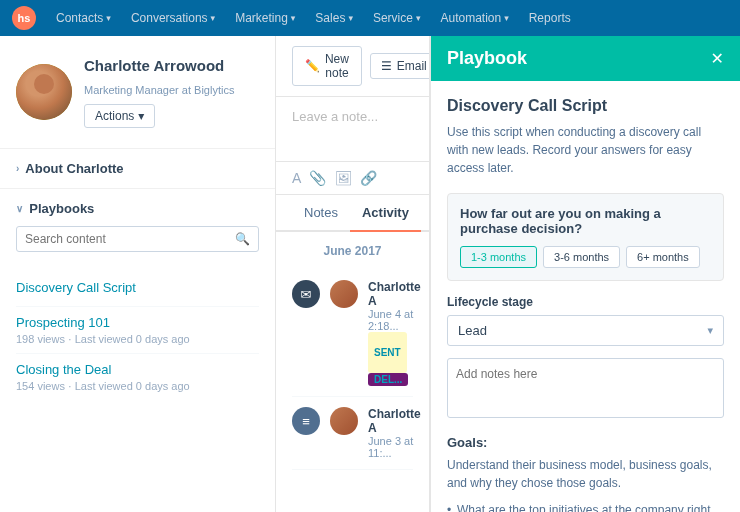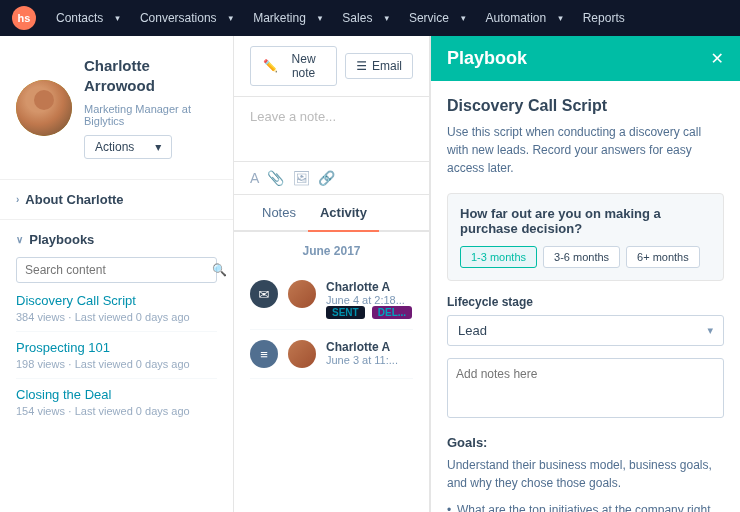--- a/index.html
+++ b/index.html
@@ -1,53 +1,53 @@
 <!DOCTYPE html>
 <html><head>
   <meta charset="utf-8">
   <style>
     * { box-sizing: border-box; margin: 0; padding: 0; }
     body { font-family: -apple-system, BlinkMacSystemFont, 'Segoe UI', sans-serif; font-size: 13px; background: #f5f8fa; color: #33475b; width: 740px; height: 512px; overflow: hidden; }
 
     
     .top-nav {
-      background: #0f172a;
+      background: #0369a1;
       height: 36px;
       display: flex;
       align-items: center;
       padding: 0 12px;
       gap: 4px;
     }
     .nav-logo {
       width: 24px; height: 24px;
       background: #ff7a59;
       border-radius: 50%;
       display: flex; align-items: center; justify-content: center;
       color: white; font-weight: bold; font-size: 11px;
       margin-right: 8px;
       flex-shrink: 0;
     }
     .nav-item {
       color: #cbd6e2;
       font-size: 12px;
       padding: 4px 8px;
       cursor: pointer;
-      display: flex; align-items: center; gap: 12px;
+      display: flex; align-items: center; gap: 3px;
     }
     .nav-chevron { font-size: 9px; }
 
     
     .main-layout {
       display: flex;
       height: calc(512px - 36px);
     }
 
     
     .left-sidebar {
-      width: 234px;
+      width: 276px;
       background: white;
       border-right: 1px solid #e5e5e5;
       overflow-y: auto;
       flex-shrink: 0;
     }
 
     .contact-card {
       padding: 20px 16px;
       border-bottom: 1px solid #f0f0f0;
       display: flex;
@@ -83,21 +83,21 @@
       line-height: 1.3;
     }
     .contact-info .title {
       font-size: 11px;
       color: #7c98b6;
       margin-top: 8px;
     }
     .actions-btn {
       display: inline-flex;
       align-items: flex-start;
-      gap: 21px;
+      gap: 4px;
       margin-top: 8px;
       padding: 4px 10px;
       border: 1px solid #cbd6e2;
       border-radius: 3px;
       font-size: 12px;
       color: #33475b;
       background: white;
       cursor: pointer;
     }
 
@@ -128,21 +128,21 @@
       margin-bottom: 10px;
     }
 
     .search-box {
       display: flex;
       align-items: center;
       border: 1px solid #cbd6e2;
       border-radius: 3px;
       padding: 5px 8px;
       background: white;
-      margin-bottom: 2px;
+      margin-bottom: 20px;
       gap: 32px;
     }
     .search-input {
       border: none;
       outline: none;
       font-size: 12px;
       flex: 1;
       color: #33475b;
     }
     .search-icon { color: #7c98b6; font-size: 12px; }
@@ -276,23 +276,23 @@
     .activity-avatar {
       width: 28px; height: 28px;
       border-radius: 50%;
       background: linear-gradient(135deg, #c07850, #a05030);
       flex-shrink: 0;
     }
     .activity-text .name { font-size: 12px; font-weight: 600; color: #33475b; }
     .activity-text .detail { font-size: 11px; color: #7c98b6; }
     .sent-badge {
       display: inline-block;
-      background: #0f172a;
+      background: #fef9c3;
       color: #0091ae;
-      padding: 1px 6px;
+      padding: 15px 6px;
       border-radius: 3px;
       font-size: 10px;
       font-weight: 600;
       margin-right: 4px;
     }
     .delivered-badge {
       display: inline-block;
       background: #701a75;
       color: #00a4bd;
       padding: 1px 6px;
@@ -512,21 +512,20 @@
         <span>Playbooks</span>
       </div>
 
       <div class="search-box">
         <input class="search-input" type="text" placeholder="Search content" style="">
         <span class="search-icon">🔍</span>
       </div>
 
       <div class="playbook-item">
         <div class="playbook-title">Discovery Call Script</div>
-        <div class="playbook-meta">384 views · Last viewed 0 days ago</div>
       </div>
       <div class="playbook-item">
         <div class="playbook-title">Prospecting 101</div>
         <div class="playbook-meta">198 views · Last viewed 0 days ago</div>
       </div>
       <div class="playbook-item">
         <div class="playbook-title">Closing the Deal</div>
         <div class="playbook-meta">154 views · Last viewed 0 days ago</div>
       </div>
     </div>

